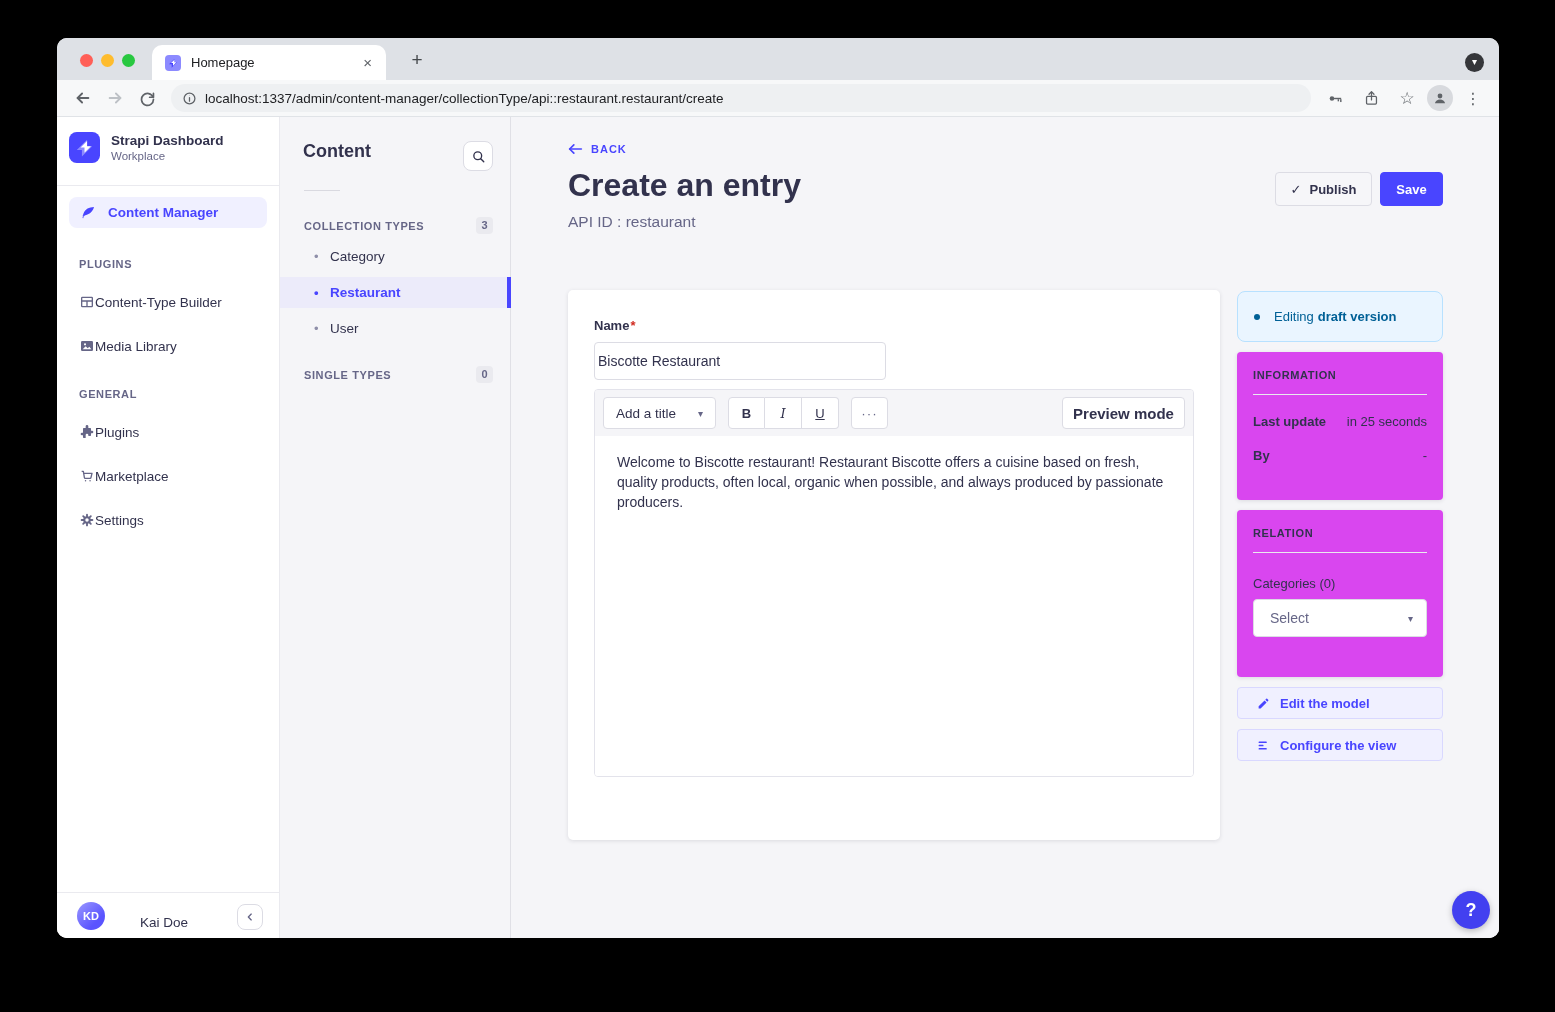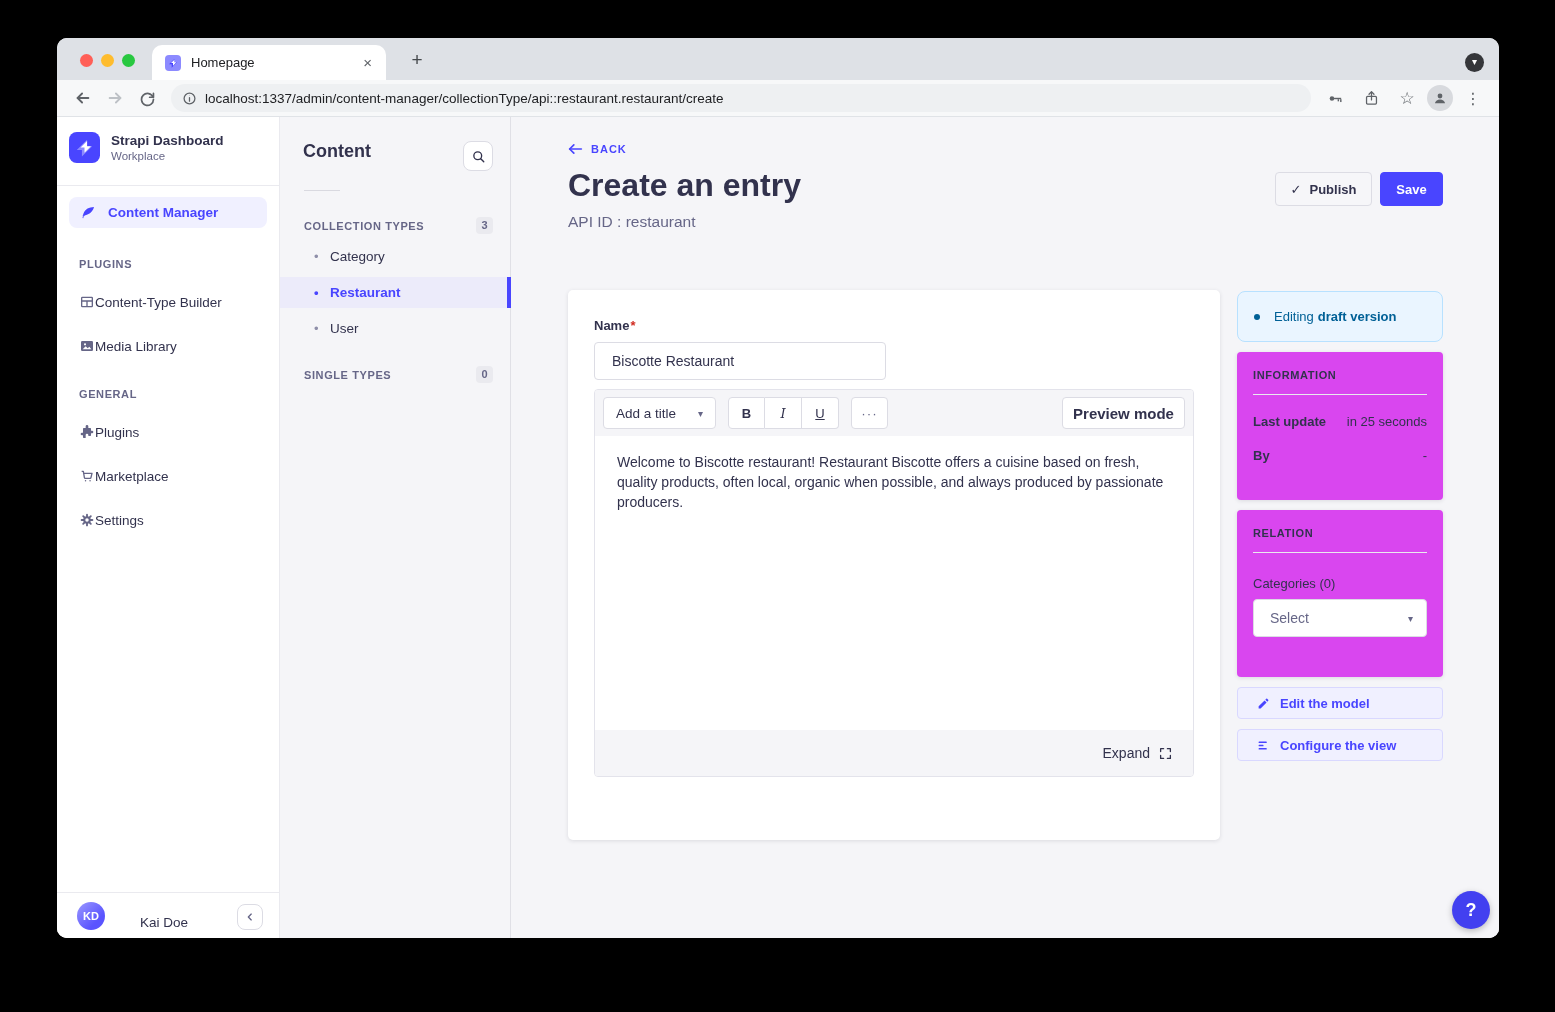--- a/index.html
+++ b/index.html
@@ -59,21 +59,21 @@
   .main { flex:1; position:relative; background:#f5f5f8; }
   .back-link { position:absolute; left:57px; top:26px; display:flex; align-items:center; gap:8px; color:#4945ff; font-size:11px; font-weight:700; letter-spacing:1px; }
   .page-title { position:absolute; left:57px; top:50px; font-size:32px; font-weight:700; color:#32324d; }
   .api-id { position:absolute; left:57px; top:96px; font-size:15.5px; color:#666687; }
   .btn-publish { position:absolute; right:127px; top:55px; width:97px; height:34px; background:#f6f6f9; border:1px solid #dcdce4; border-radius:4px; display:flex; align-items:center; justify-content:center; gap:8px; font-size:13px; font-weight:600; color:#32324d; }
   .btn-save { position:absolute; right:56px; top:55px; width:63px; height:34px; background:#4945ff; border:1px solid #4945ff; border-radius:4px; color:#fff; font-size:13px; font-weight:600; display:flex; align-items:center; justify-content:center; }
 
   .card { position:absolute; left:57px; top:173px; width:652px; height:550px; background:#fff; border-radius:5px; box-shadow:0 1px 4px rgba(33,33,52,.12); padding:28px 26px; }
   .field-label { font-size:13px; font-weight:700; color:#32324d; }
   .req { color:#d02b20; margin-left:1px; }
-  .name-input { display:block; margin-top:9px; width:292px; height:38px; border:1px solid #dcdce4; border-radius:4px; padding:0 17px; font-size:14px; color:#32324d; background:#fff; font-family:inherit; }
+  .name-input { display:block; margin-top:9px; width:292px; height:38px; border:1px solid #dcdce4; border-radius:4px; padding:0 3px; font-size:14px; color:#32324d; background:#fff; font-family:inherit; }
   .desc-label { margin-top:25px; }
   .editor { margin-top:9px; height:388px; border:1px solid #e3e3eb; border-radius:4px; display:flex; flex-direction:column; overflow:hidden; }
   .editor-toolbar { flex:0 0 46px; background:#f5f5f8; display:flex; align-items:center; padding:0 8px; }
   .tb-btn { height:32px; background:#fff; border:1px solid #dcdce4; border-radius:4px; font-size:13.5px; color:#32324d; display:flex; align-items:center; justify-content:center; }
   .add-title-btn { width:113px; justify-content:space-between; padding:0 12px; }
   .biu-group { display:flex; margin-left:12px; }
   .biu-group .tb-btn { width:37px; border-radius:0; border-left-width:0; }
   .biu-group .tb-btn:first-child { border-radius:4px 0 0 4px; border-left-width:1px; }
   .biu-group .tb-btn:last-child { border-radius:0 4px 4px 0; }
   .glyph-b { font-weight:700; font-size:13px; }
@@ -364,31 +364,20 @@
               <div class="tb-btn">
                   <span class="glyph-u">U</span>
                 </div>
             </div>
             <div class="tb-btn more-btn">···</div>
             <div class="tb-btn preview-btn">
               <span>Preview mode</span>
             </div>
           </div>
           <div class="editor-body">Welcome to Biscotte restaurant! Restaurant Biscotte offers a cuisine based on fresh, quality products, often local, organic when possible, and always produced by passionate producers.</div>
-          <div class="editor-footer">
-            <span>Expand</span>
-            <span>
-              <svg width="13" height="13" viewBox="0 0 24 24" fill="none" stroke="#32324d" stroke-width="2.4" stroke-linecap="round" stroke-linejoin="round">
-                  <path d="M3 8.5V3h5.5"></path>
-                  <path d="M15.5 3H21v5.5"></path>
-                  <path d="M21 15.5V21h-5.5"></path>
-                  <path d="M8.5 21H3v-5.5"></path>
-                </svg>
-            </span>
-          </div>
         </div>
       </div>
 
       <div class="aside">
         <div class="draft-box">
           <span class="draft-dot"></span>
           <span><span>Editing</span><span class="draft-em">draft version</span></span>
         </div>
 
         <div class="panel panel-info">

